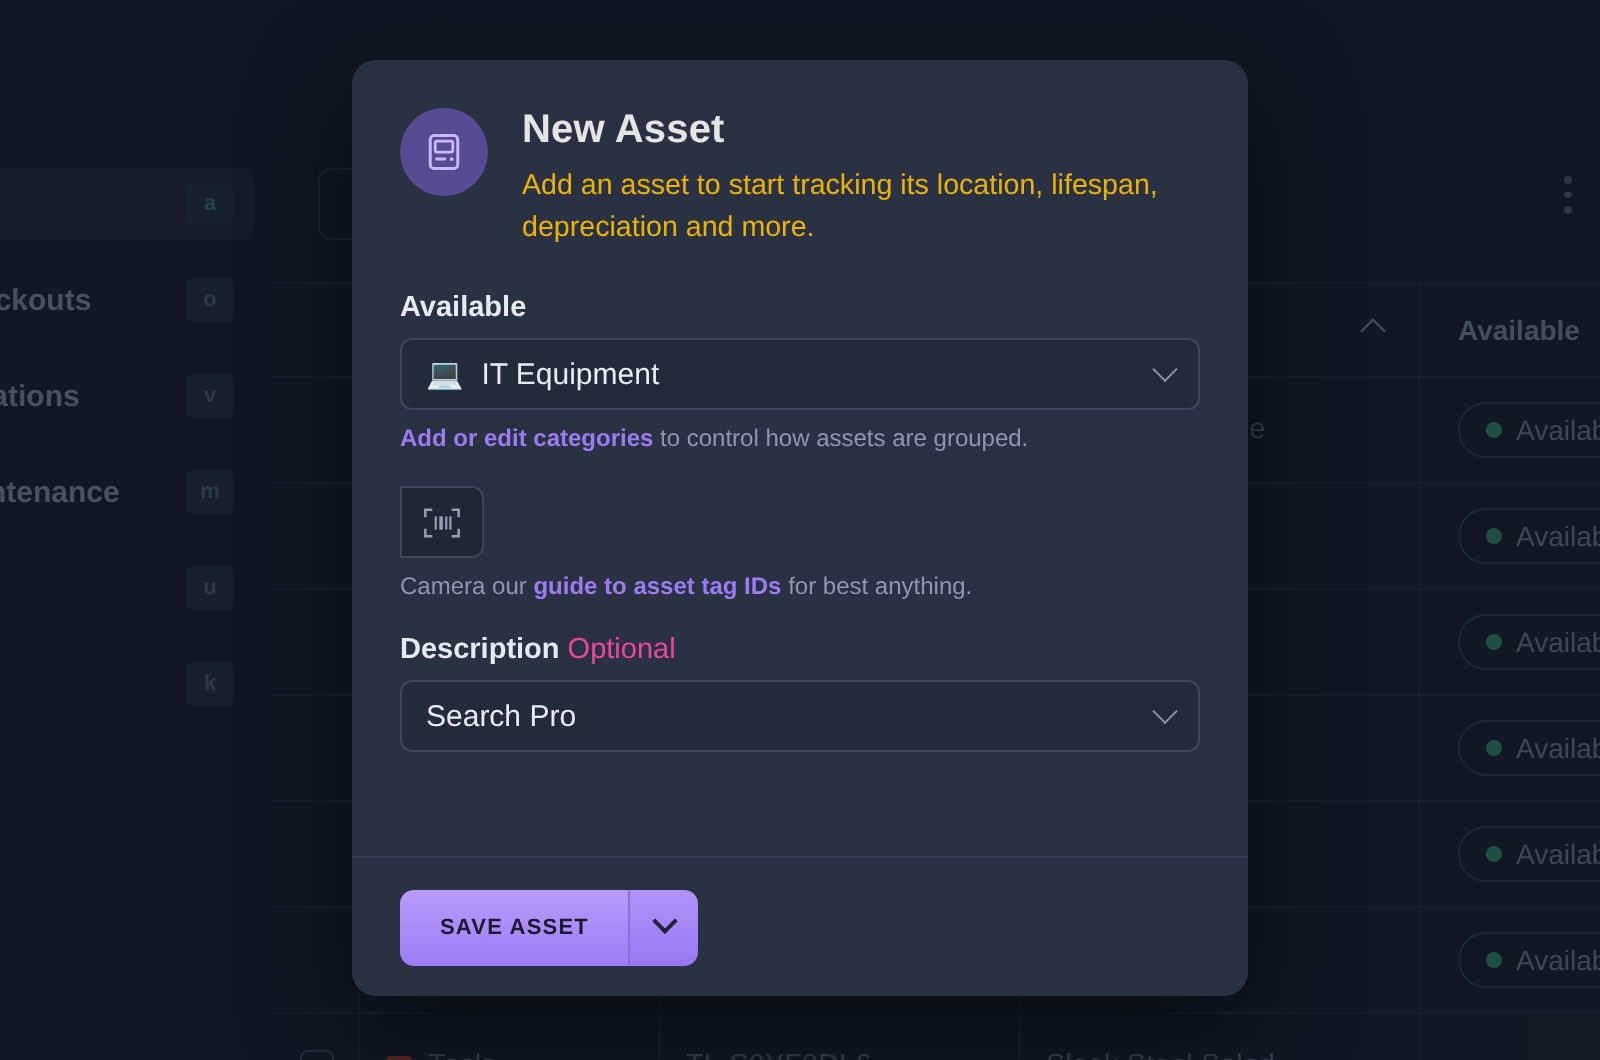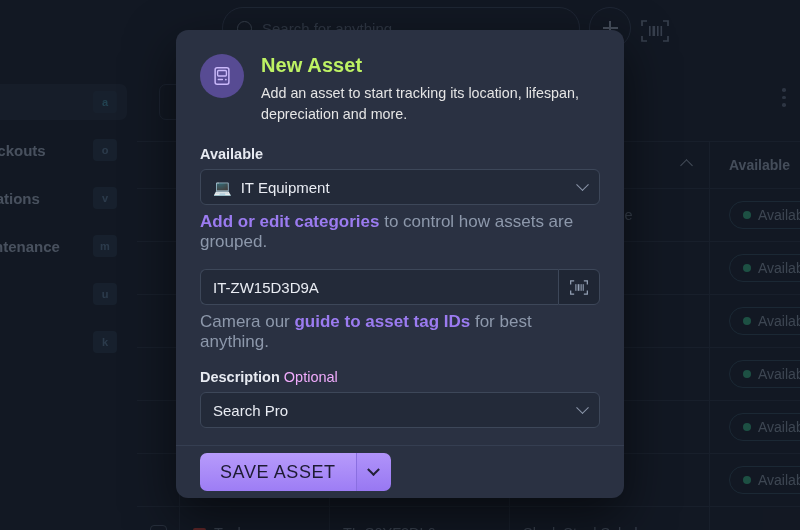--- a/index.html
+++ b/index.html
@@ -101,26 +101,26 @@
     background: #2a3142; border-radius: 12px;
     box-shadow: 0 18px 50px rgba(0,0,0,0.55);
     overflow: hidden; display: flex; flex-direction: column;
   }
   .modal-body { padding: 24px 24px 0 24px; flex: 1; }
   .m-head { display: flex; gap: 17px; align-items: flex-start; margin-bottom: 22px; }
   .m-avatar {
     width: 44px; height: 44px; border-radius: 50%; background: #574b93;
     display: flex; align-items: center; justify-content: center; flex: none;
   }
-  .m-title { color: #bef264; font-size: 20px; font-weight: 700; margin-bottom: 6px; letter-spacing: .1px; }
-  .m-sub { color: #e5e5e5; font-size: 14.3px; line-height: 1.45; max-width: 320px; }
+  .m-title { color: #e5e5e5; font-size: 20px; font-weight: 700; margin-bottom: 6px; letter-spacing: .1px; }
+  .m-sub { color: #eab308; font-size: 14.3px; line-height: 1.45; max-width: 320px; }
 
   .field { margin-bottom: 17px; }
   .f-label { color: #e7eaf1; font-size: 14.5px; font-weight: 700; margin-bottom: 7px; display: block; }
-  .f-label .opt { color: #f0abfc; font-weight: 400; }
+  .f-label .opt { color: #ec4899; font-weight: 400; }
 
   .select-ctl, .text-ctl {
     width: 400px; height: 36px; background: #232a39;
     border: 1px solid #3d real; border: 1px solid #3d4759; border-radius: 6px;
     display: flex; align-items: center; padding: 0 12px;
     color: #e9ecf3; font-size: 15px;
   }
   .select-ctl { justify-content: space-between; }
   .sel-left { display: flex; align-items: center; gap: 9px; }
   .emoji { font-size: 15px; line-height: 1; }
@@ -129,79 +129,54 @@
   .tag-wrap { width: 400px; height: 36px; display: flex; }
   .tag-input {
     flex: 1; background: #232a39; border: 1px solid #3d4759; border-right: none;
     border-radius: 6px 0 0 6px; display: flex; align-items: center; padding: 0 12px;
     color: #e9ecf3; font-size: 15px;
   }
   .tag-scan {
     width: 42px; background: #1f2634; border: 1px solid #3d4759;
     border-radius: 0 6px 6px 0; display: flex; align-items: center; justify-content: center;
   }
-  .help { font-size: 17px; color: #8d98ab; margin-top: 7px; }
+  .help { font-size: 12px; color: #8d98ab; margin-top: 7px; }
   .help a { color: #9b7bf0; font-weight: 700; text-decoration: none; }
 
   .modal-foot {
     height: 70px; border-top: 1px solid #353e51;
     display: flex; align-items: center; justify-content: space-between;
     padding: 0 24px;
   }
   .btn-cancel {
     height: 37px; padding: 0 19px; border-radius: 7px;
     background: transparent; border: 1px solid #8f6fe8;
     color: #9b7bf0; font-size: 13.5px; font-weight: 700; letter-spacing: .6px;
     display: flex; align-items: center;
   }
   .save-group { display: flex; height: 38px; border-radius: 7px; overflow: hidden; }
   .btn-save {
     padding: 0 20px; display: flex; align-items: center;
     background: linear-gradient(180deg,#b79bfb 0%,#9d7df5 100%);
-    color: #1d1b33; font-size: 18px; font-weight: 400; letter-spacing: .6px;
+    color: #1d1b33; font-size: 11px; font-weight: 700; letter-spacing: .6px;
     border-right: 1px solid #8a6fe0;
   }
   .btn-save-caret {
     width: 34px; display: flex; align-items: center; justify-content: center;
     background: linear-gradient(180deg,#b093fa 0%,#9878f2 100%);
   }
   .caret-dark { width: 9px; height: 9px; border-right: 2px solid #242138; border-bottom: 2px solid #242138; transform: rotate(45deg) translate(-2px,-2px); }
 </style>
 </head>
 <body>
 
 <div id="root">
 
   <div class="bg-layer">
 
-    <div class="topbar">
-      <div class="search-box">
-        <span class="search-ico"></span>
-        <span class="search-ph">Search for anything...</span>
-      </div>
-      <div class="plus-btn">
-        <span class="plus-glyph"></span>
-      </div>
-      <div class="scan-btn">
-        <svg width="30" height="26" viewBox="0 0 30 26">
-          <g fill="none" stroke="#6f7b90" stroke-width="1.7">
-            <path d="M2 8V3h5"></path>
-              <path d="M28 8V3h-5"></path>
-              <path d="M2 18v5h5"></path>
-              <path d="M28 18v5h-5"></path>
-          </g>
-          <g fill="#6f7b90">
-            <rect x="9" y="8" width="1.6" height="10"></rect>
-            <rect x="12.5" y="8" width="2.6" height="10"></rect>
-            <rect x="17" y="8" width="1.6" height="10"></rect>
-            <rect x="20.5" y="8" width="1.6" height="10"></rect>
-          </g>
-        </svg>
-      </div>
-    </div>
 
     <div class="sidebar">
       <div class="sb-item active" style="top:22px">
         <span class="sb-label"></span>
         <span class="sb-key teal">a</span>
       </div>
       <div class="sb-item" style="top:70px">
         <span class="sb-label">Checkouts</span>
         <span class="sb-key">o</span>
       </div>
@@ -436,21 +411,20 @@
           </span>
           <span class="chev-down"></span>
         </div>
         <div class="help">
           <a href="#">Add or edit categories</a><span> to control how assets are grouped.</span>
         </div>
       </div>
 
       <div class="field">
         <div class="tag-wrap">
-          <div class="tag-input">IT-ZW15D3D9A</div>
           <div class="tag-scan">
             <svg width="20" height="17" viewBox="0 0 24 20">
               <g fill="none" stroke="#93a0b4" stroke-width="1.5">
                 <path d="M2 6.5V2h4.2"></path>
                   <path d="M22 6.5V2h-4.2"></path>
                   <path d="M2 13.5V18h4.2"></path>
                   <path d="M22 13.5V18h-4.2"></path>
               </g>
               <g fill="#93a0b4">
                 <rect x="7.6" y="6" width="1.3" height="8"></rect>

